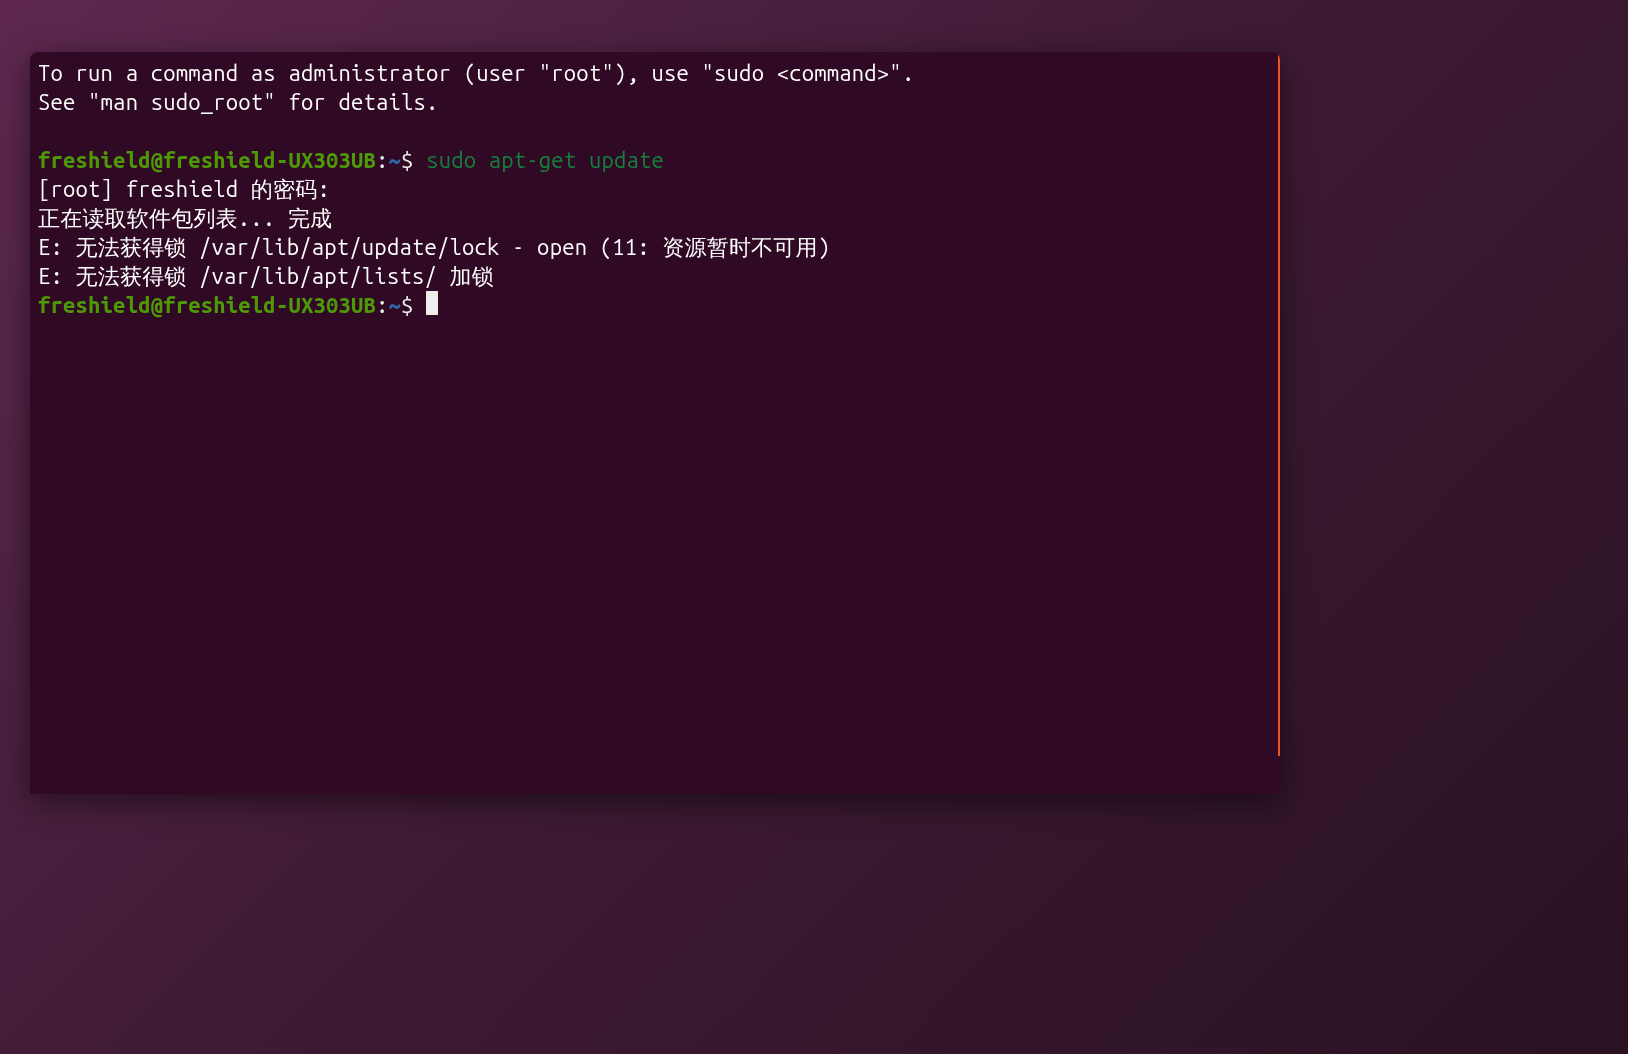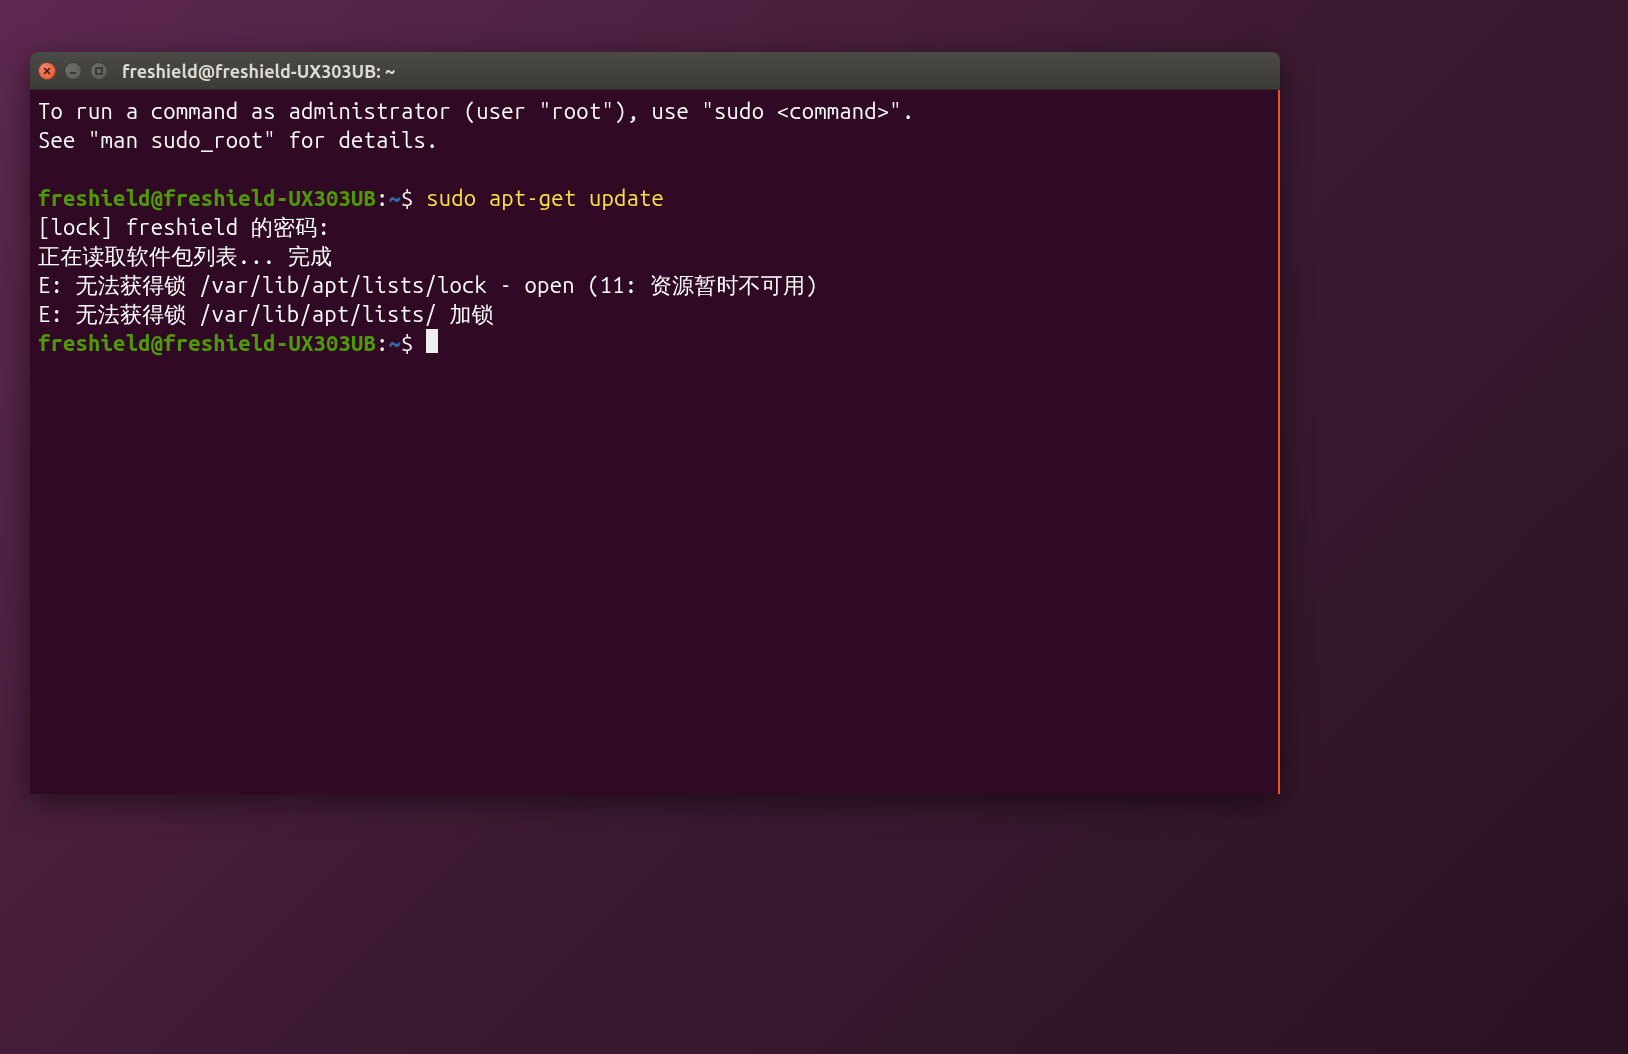--- a/index.html
+++ b/index.html
@@ -104,64 +104,43 @@
     .prompt-path {
       color: #3465a4;
       font-weight: bold;
     }
     
     .prompt-symbol {
       color: #eeeeec;
     }
     
     .command {
-      color: #fde047;
+      color: #15803d;
     }
     
     .cursor {
       display: inline-block;
       width: 12px;
       height: 24px;
       background: #eeeeec;
       vertical-align: text-bottom;
       margin-bottom: 2px;
     }
     
     .output-line {
       color: #ffffff;
     }
   </style>
 </head>
 <body>
 
 <div class="terminal-window">
-  <div class="titlebar">
-    <div class="window-controls">
-      <div class="window-btn btn-close">
-        <svg viewBox="0 0 10 10">
-          <line x1="2" y1="2" x2="8" y2="8" stroke="#4a1808" stroke-width="1.6"></line>
-          <line x1="8" y1="2" x2="2" y2="8" stroke="#4a1808" stroke-width="1.6"></line>
-        </svg>
-      </div>
-      <div class="window-btn btn-minimize">
-        <svg viewBox="0 0 10 10">
-          <line x1="2" y1="7" x2="8" y2="7" stroke="#2a2a26" stroke-width="1.6"></line>
-        </svg>
-      </div>
-      <div class="window-btn btn-maximize">
-        <svg viewBox="0 0 10 10">
-          <rect x="2" y="2" width="6" height="6" fill="none" stroke="#2a2a26" stroke-width="1.4"></rect>
-        </svg>
-      </div>
-    </div>
-    <div class="window-title">freshield@freshield-UX303UB: ~</div>
-  </div>
 
   <div class="terminal-content"><span class="output-line">To run a command as administrator (user "root"), use "sudo &lt;command&gt;".</span>
 <span class="output-line">See "man sudo_root" for details.</span>
 
 <span class="prompt-user">freshield@freshield-UX303UB</span><span class="prompt-symbol">:</span><span class="prompt-path">~</span><span class="prompt-symbol">$</span> <span class="command">sudo apt-get update</span>
-<span class="output-line">[lock] freshield 的密码:</span>
+<span class="output-line">[root] freshield 的密码:</span>
 <span class="output-line">正在读取软件包列表... 完成</span>
-<span class="output-line">E: 无法获得锁 /var/lib/apt/lists/lock - open (11: 资源暂时不可用)</span>
+<span class="output-line">E: 无法获得锁 /var/lib/apt/update/lock - open (11: 资源暂时不可用)</span>
 <span class="output-line">E: 无法获得锁 /var/lib/apt/lists/ 加锁</span>
 <span class="prompt-user">freshield@freshield-UX303UB</span><span class="prompt-symbol">:</span><span class="prompt-path">~</span><span class="prompt-symbol">$</span> <span class="cursor"></span></div>
 </div>
 
 </body></html>

